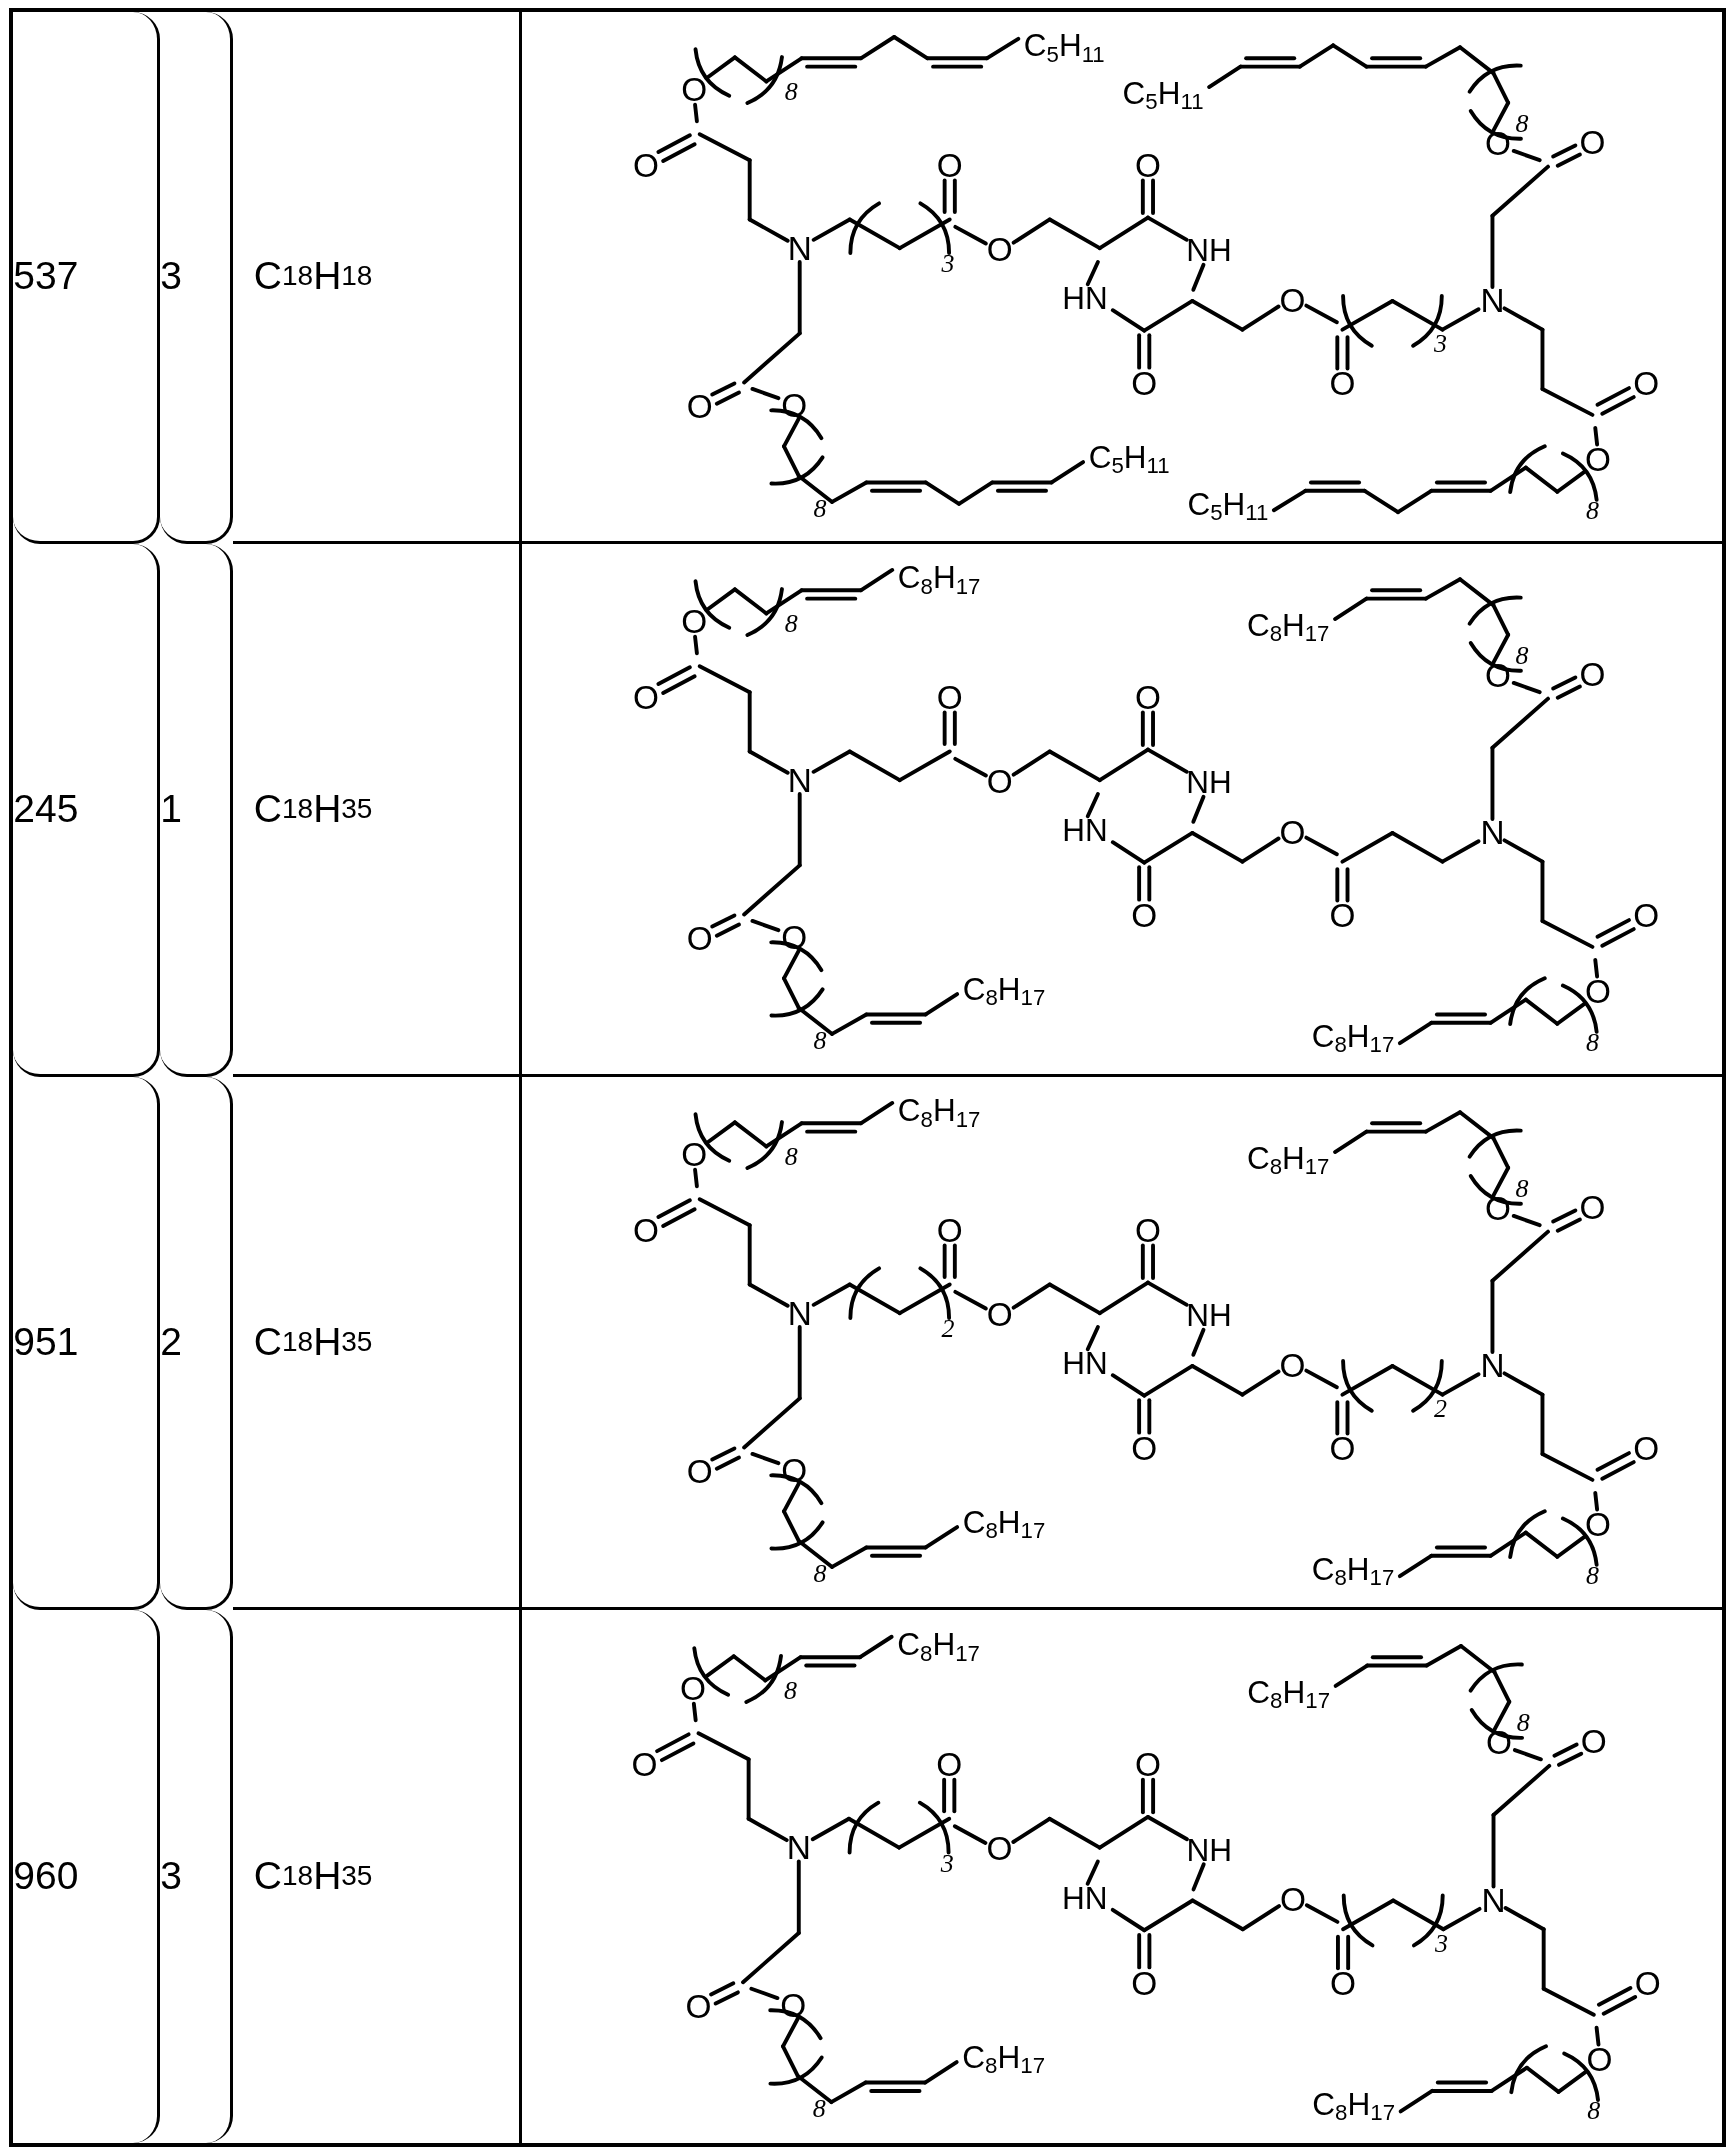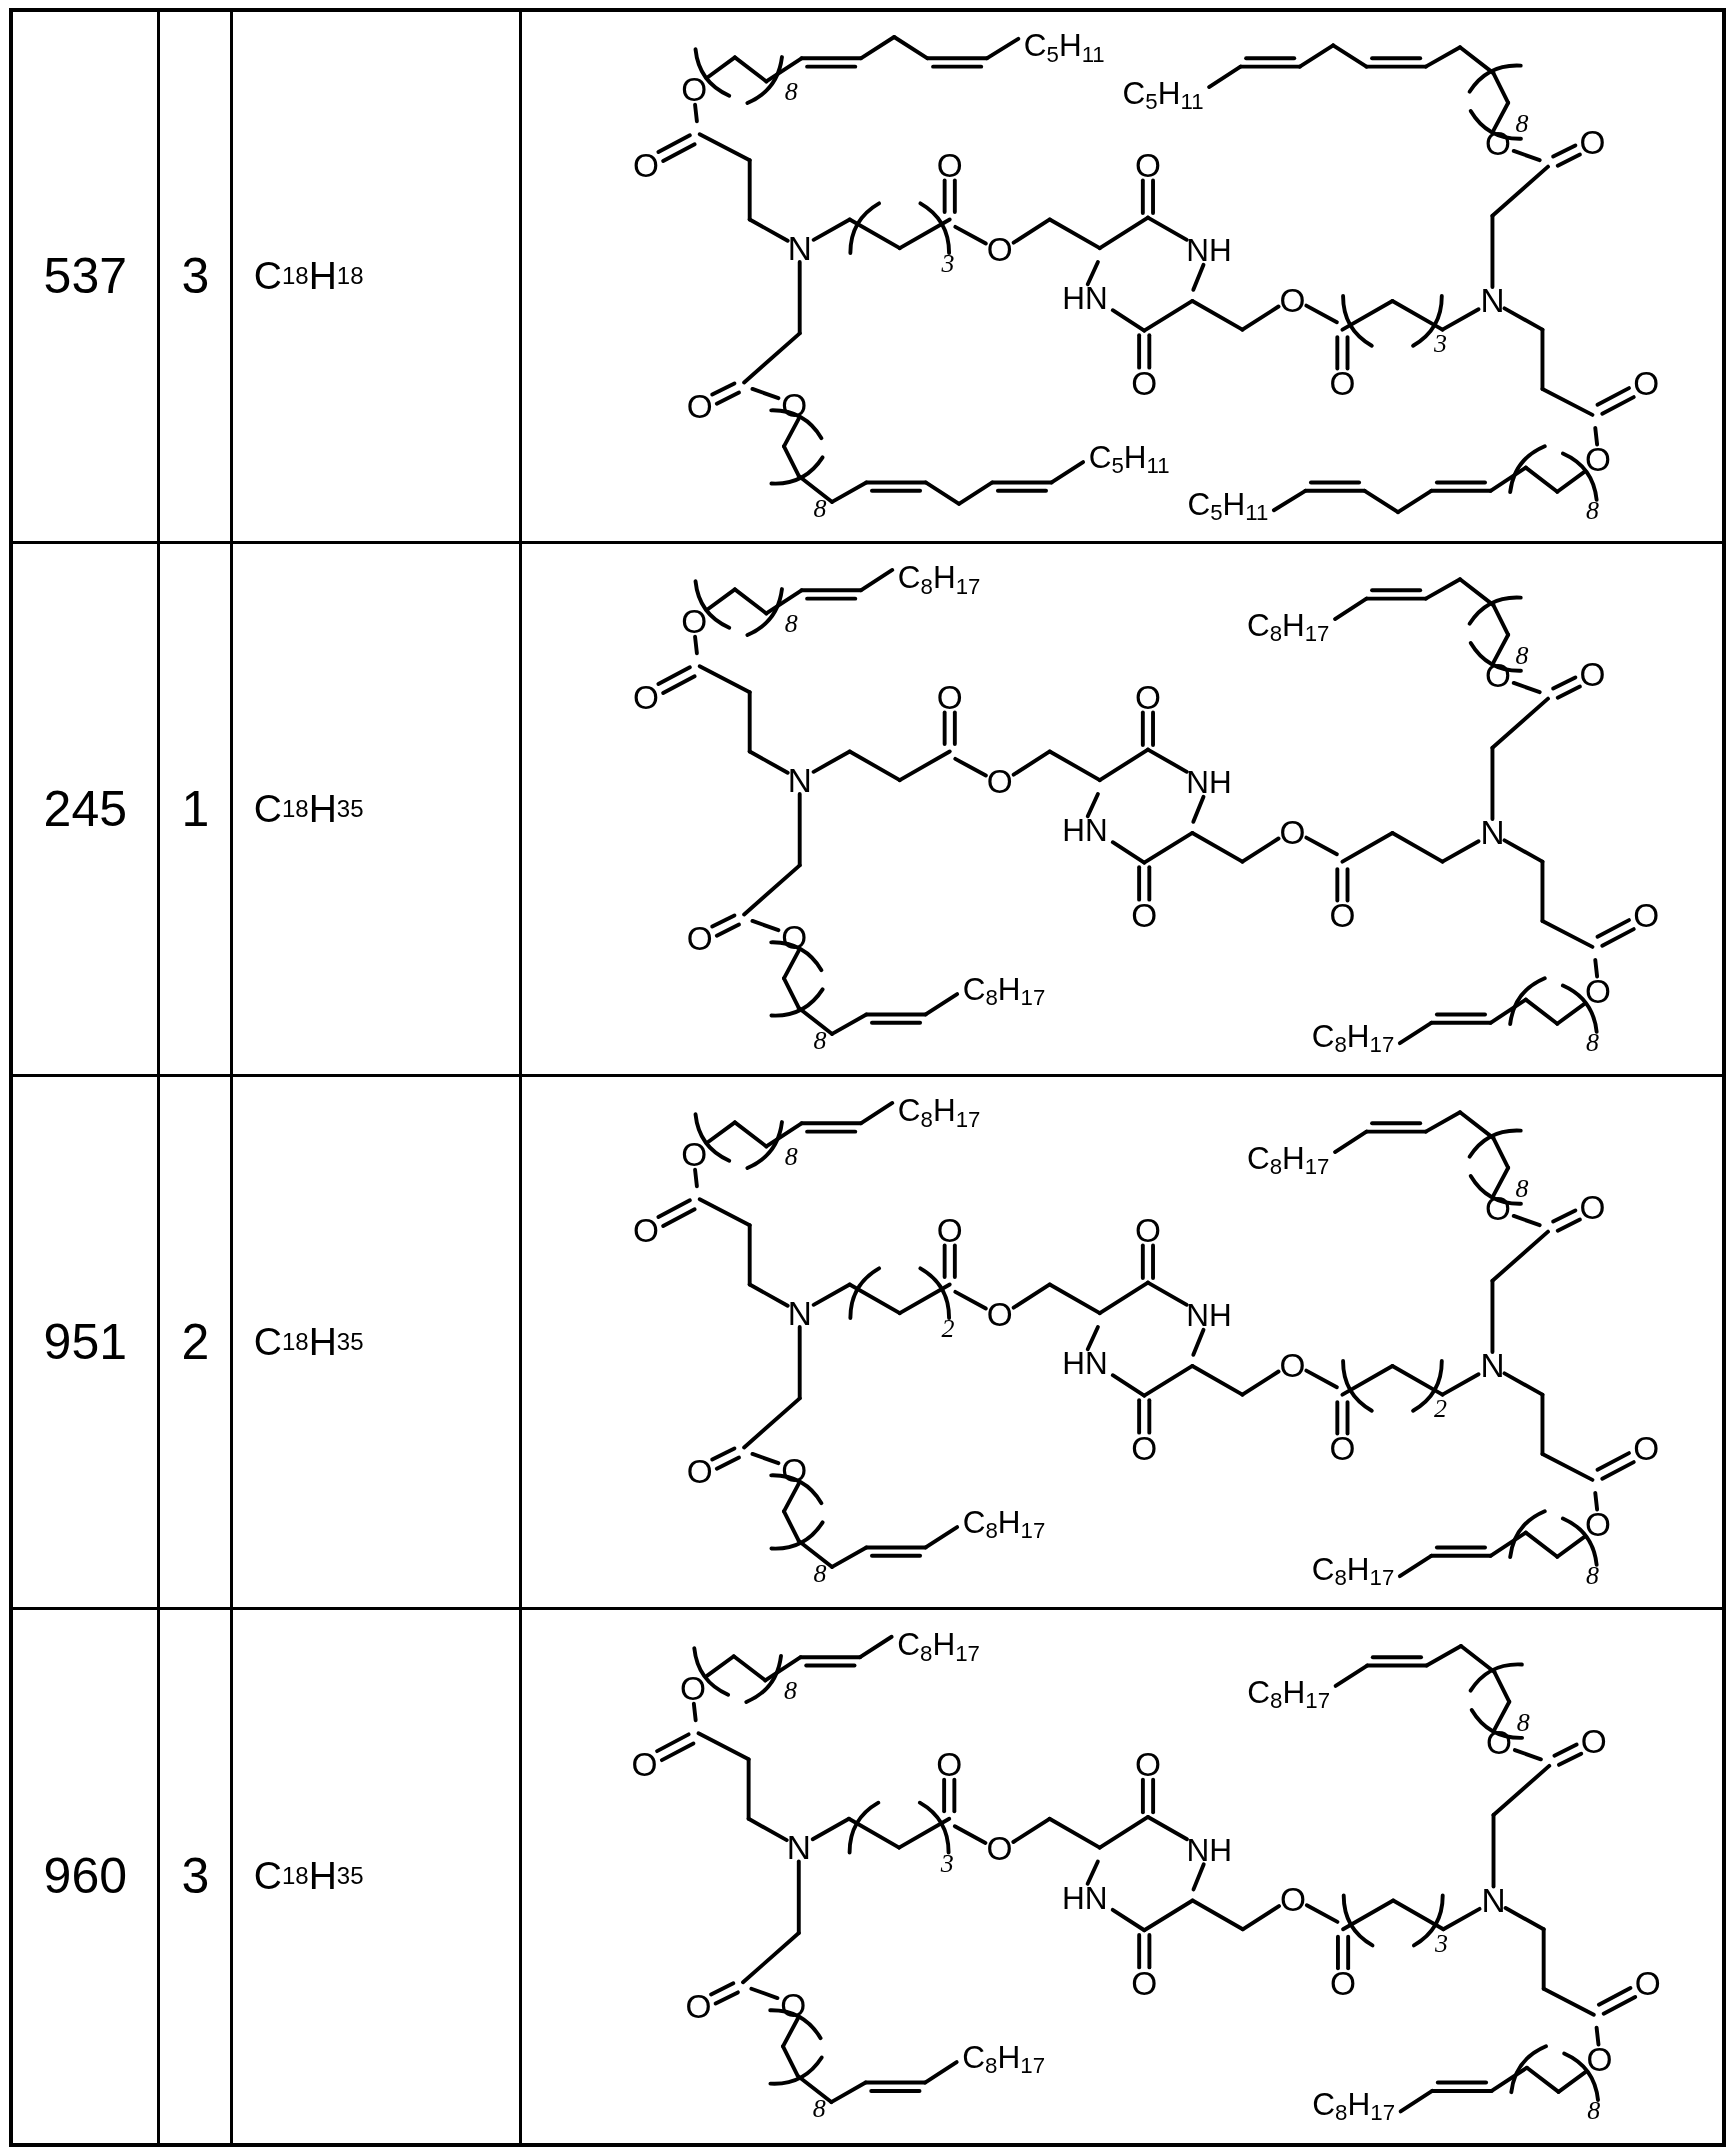--- a/index.html
+++ b/index.html
@@ -3,23 +3,23 @@
 <meta charset="utf-8">
 <style>
   html,body{margin:0;padding:0;background:#ffffff;}
   body{width:1736px;height:2154px;position:relative;font-family:"Liberation Sans",sans-serif;color:#000;}
   .tbl{position:absolute;left:9.3px;top:7.5px;width:1717px;height:2139px;border:4.7px solid #000;
        display:grid;grid-template-columns:147px 73px 289px 1fr;grid-template-rows:repeat(4,1fr);
        box-sizing:border-box;background:#fff;}
   .cell{border-right:3.7px solid #000;border-bottom:3.7px solid #000;display:flex;align-items:center;box-sizing:border-box;min-width:0;min-height:0;}
   .cell.last-col{border-right:none;}
   .cell.last-row{border-bottom:none;}
-  .id-cell,.n-cell{justify-content:center;font-size:50px;}
+  .id-cell,.n-cell{font-size:39px;border-radius:27px;}
   .formula-cell{justify-content:flex-start;padding-left:20.5px;font-size:39px;}
-  .f-sub{font-size:24px;vertical-align:-8.4px;text-align:right;}
+  .f-sub{font-size:28px;vertical-align:-8.4px;text-align:right;}
   .structure-cell{justify-content:center;}
   .mol{width:100%;height:100%;display:block;}
 </style>
 </head>
 <body>
 
 <div class="tbl">
 
   <div class="cell id-cell">
     <span>537</span>

